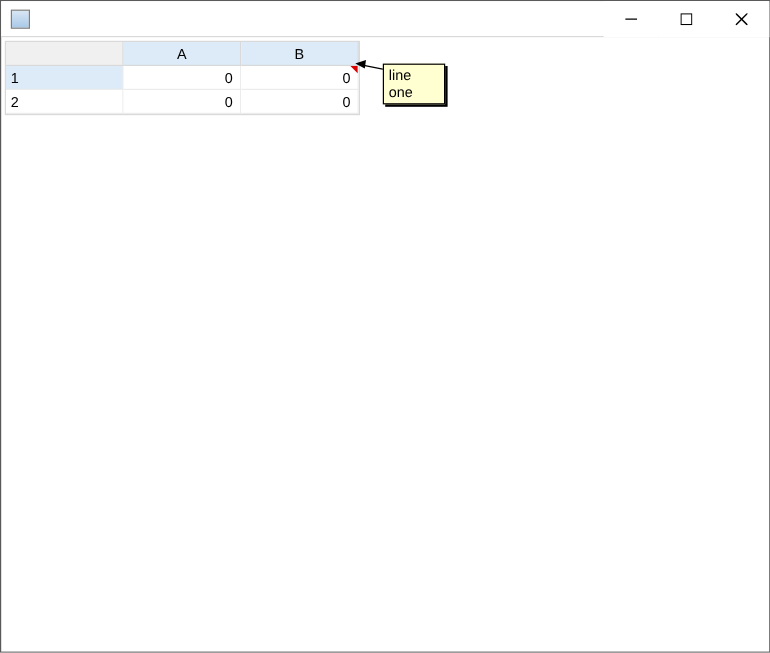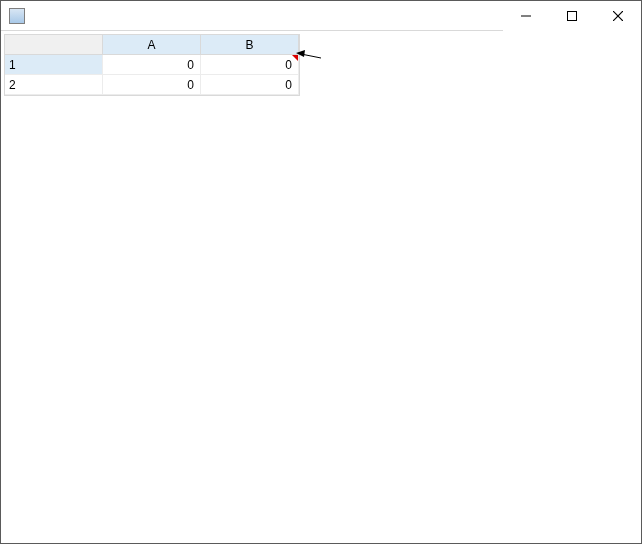--- a/index.html
+++ b/index.html
@@ -179,15 +179,18 @@
           <span>0</span>
         </div>
       </div>
     </div>
 
     <svg class="note-arrow" style="left:295px; top:19px;" width="25" height="12" viewBox="0 0 25 12">
       <line x1="25" y1="8" x2="5" y2="4" stroke="#000" stroke-width="1"></line>
       <polygon points="0,3 9,0 8,7" fill="#000"></polygon>
     </svg>
 
+    <div class="note-box" style="left:318px; top:22px;">
+      <span>line one</span>
+    </div>
 
   </div>
 </div>
 
 </body></html>

